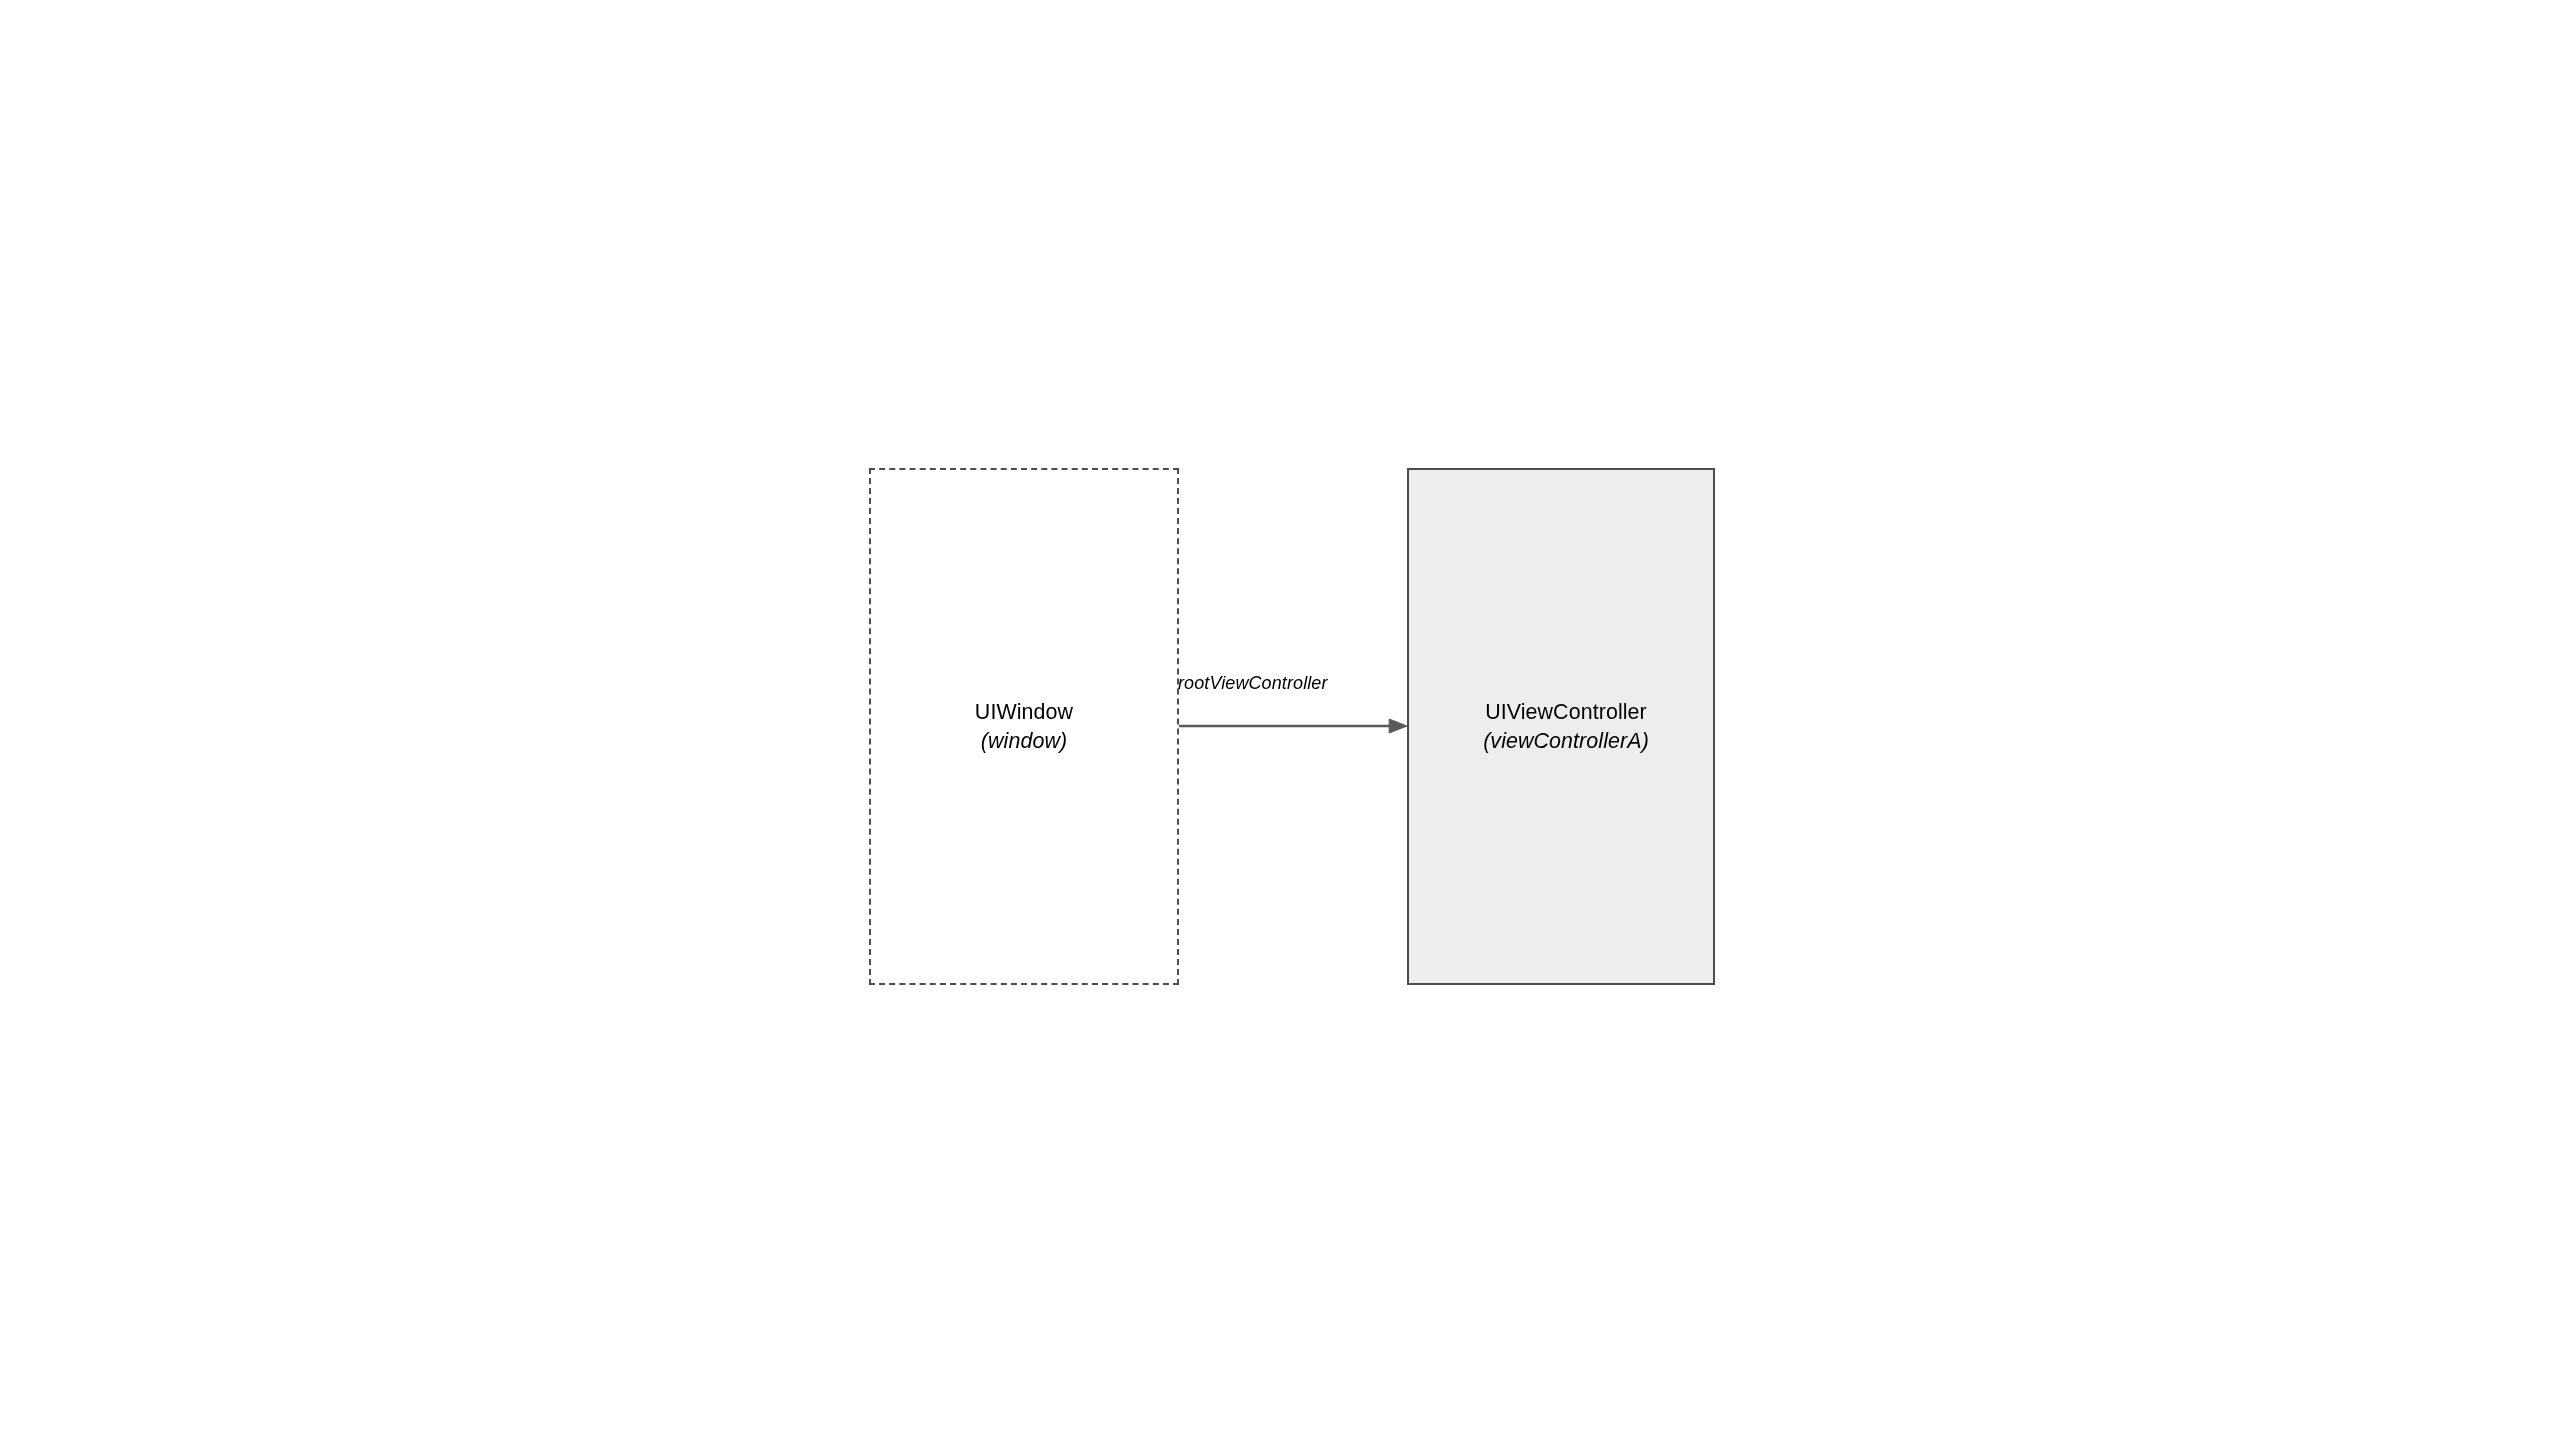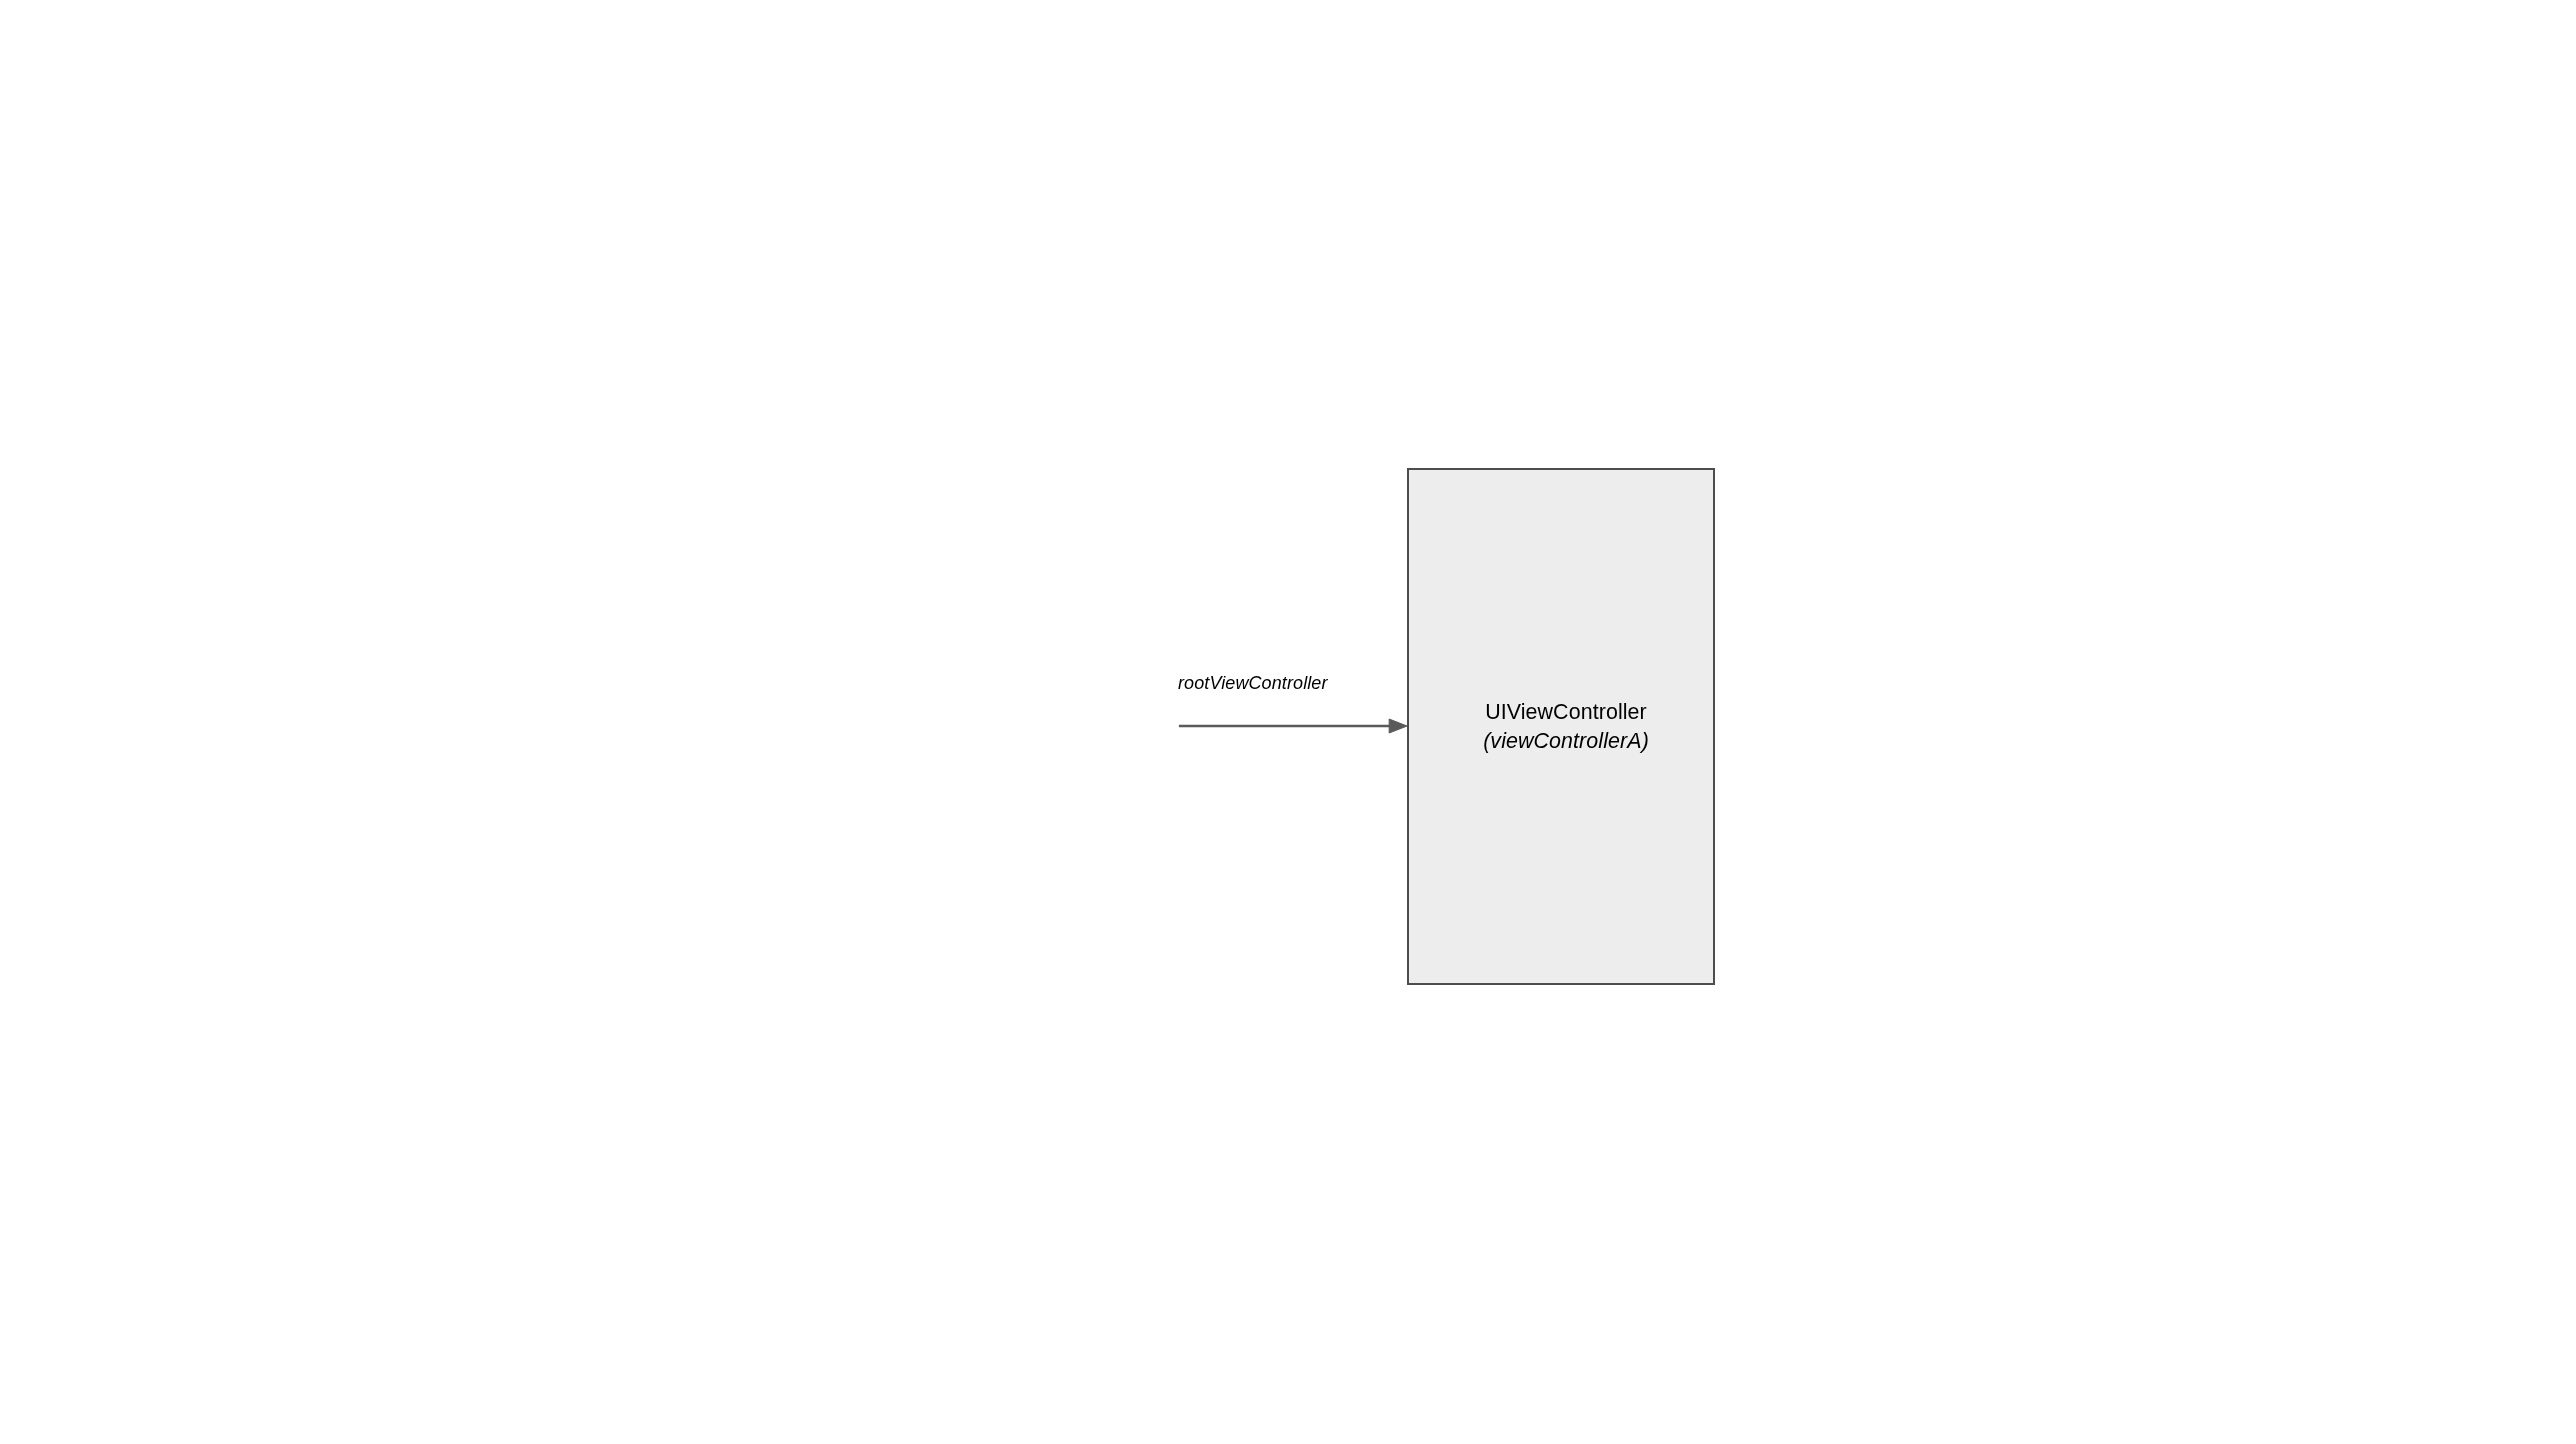--- a/index.html
+++ b/index.html
@@ -102,20 +102,26 @@
     white-space: nowrap;
     user-select: none;
     letter-spacing: 0.1px;
   }
 </style>
 </head>
 <body>
 
 <div id="canvas">
 
+  <div class="node node-dashed">
+    <div class="node-label-stack">
+      <span class="node-title">UIWindow</span>
+      <span class="node-subtitle">(window)</span>
+    </div>
+  </div>
 
   <div class="node node-solid">
     <div class="node-label-stack">
       <span class="node-title">UIViewController</span>
       <span class="node-subtitle">(viewControllerA)</span>
     </div>
   </div>
 
   <svg class="edge-svg" viewBox="0 0 280 70">
 

